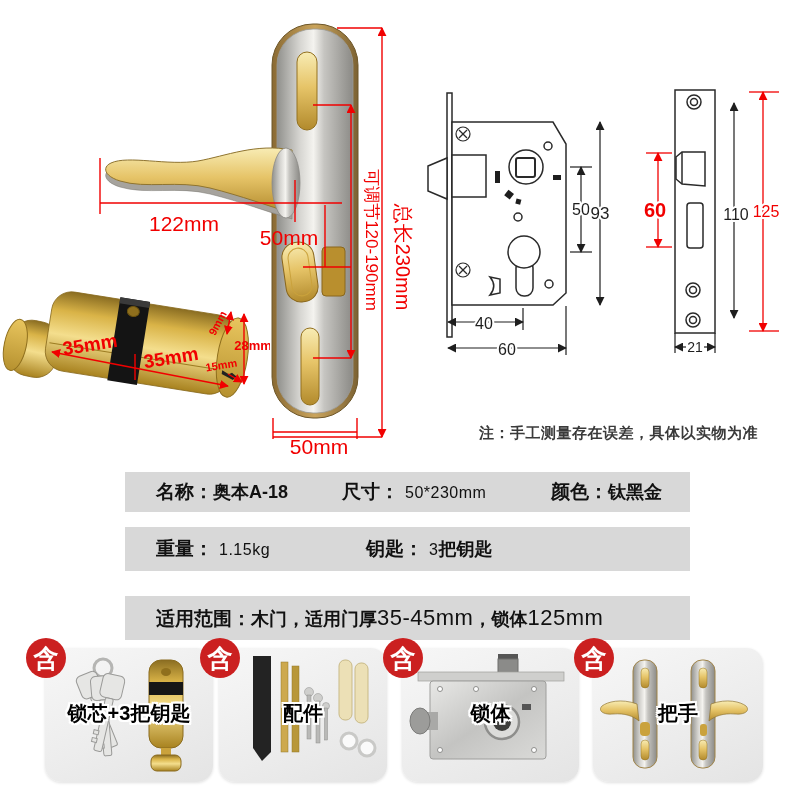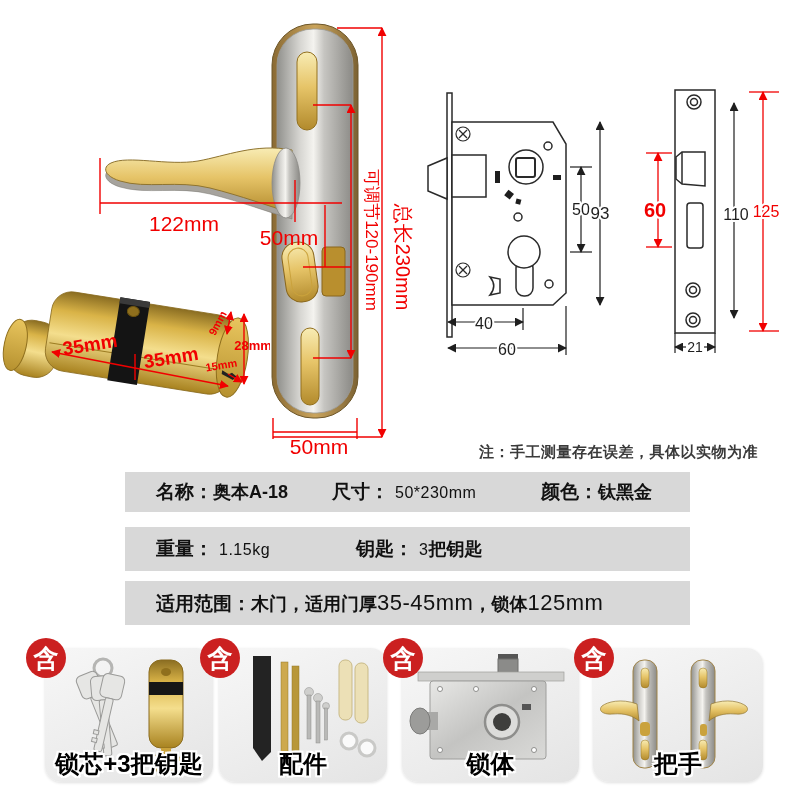--- a/index.html
+++ b/index.html
@@ -4,40 +4,40 @@
 <style>
   html,body{margin:0;padding:0;background:#fff;}
   .canvas{position:relative;width:800px;height:800px;background:#fff;overflow:hidden;
           font-family:"Liberation Sans",sans-serif;}
   .abs{position:absolute;}
   svg text{font-family:"Liberation Sans",sans-serif;}
   .dimr{fill:#f10000;}
   .dimk{fill:#1e1e1e;}
   .halo{paint-order:stroke;stroke:#ffffff;stroke-width:4px;stroke-linejoin:round;}
   .note{position:absolute;left:479px;top:424px;width:320px;font-size:15px;font-weight:600;
-        color:#3a3a3a;letter-spacing:0.5px;margin-top:19px;}
+        color:#3a3a3a;letter-spacing:0.5px;}
   .spec-row{position:absolute;left:125px;width:565px;background:#d8d8d8;display:flex;
             align-items:center;padding-left:31px;box-sizing:border-box;color:#111;}
   .spec-row .cell{display:flex;align-items:baseline;}
-  .c1{width:176px;} .c2{width:209px;} .c3{flex:1;}
+  .c1{width:176px;} .c2{width:209px;margin-left:10px;} .c3{flex:1;}
   .lbl{font-size:19px;font-weight:bold;}
   .valb{font-size:18px;font-weight:bold;}
   .valn{font-size:16px;font-weight:normal;margin-left:6px;letter-spacing:0.5px;}
   .valn2{font-size:22px;font-weight:normal;letter-spacing:0.5px;}
   .valb2{font-size:18px;font-weight:bold;text-align:right;}
   .card{position:absolute;top:648px;height:134px;border-radius:16px;
         background:linear-gradient(155deg,#f7f7f7 0%,#ececec 60%,#e4e4e4 100%);
         box-shadow:0 1px 3px rgba(0,0,0,0.12);}
   .badge{position:absolute;left:-19px;top:-10px;width:40px;height:40px;border-radius:50%;
          background:#cb2020;color:#fff;font-size:25px;font-weight:bold;display:flex;
          align-items:center;justify-content:center;z-index:4;}
-  .card-label{position:absolute;top:52px;left:0;width:100%;text-align:center;font-size:24px;
+  .card-label{position:absolute;top:52px;left:0;width:100%;text-align:center;font-size:20px;
          font-weight:bold;color:#000;z-index:3;
          text-shadow:-2px -2px 0 #fff,2px -2px 0 #fff,-2px 2px 0 #fff,2px 2px 0 #fff,
-                     0 -2px 0 #fff,0 2px 0 #fff,-2px 0 0 #fff,2px 0 0 #fff;margin-top:48px;}
+                     0 -2px 0 #fff,0 2px 0 #fff,-2px 0 0 #fff,2px 0 0 #fff;}
   .card svg{position:absolute;left:0;top:0;z-index:1;}
 </style>
 </head>
 <body>
 
 <div class="canvas">
 
   <svg width="0" height="0" class="abs" aria-hidden="true">
     <defs>
       <linearGradient id="plateMetal" x1="0" y1="0" x2="1" y2="0">
@@ -244,21 +244,21 @@
     <span class="cell c1">
         <span class="lbl">重量：</span>
         <span class="valn">1.15kg</span>
       </span>
     <span class="cell c2">
         <span class="lbl">钥匙：</span>
         <span class="valn">3</span>
         <span class="valb2">把钥匙</span>
       </span>
   </div>
-  <div class="spec-row" style="top:581px;height:44px;">
+  <div class="spec-row" style="top:596px;height:44px;">
     <span class="cell">
       <span class="lbl">适用范围：</span>
       <span class="valb">木门，适用门厚</span>
         <span class="valn2">35-45mm</span>
         <span class="valb2">，锁体</span>
         <span class="valn2">125mm</span>
     </span>
   </div>
 
   <div class="card" style="left:45px;width:168px;">

